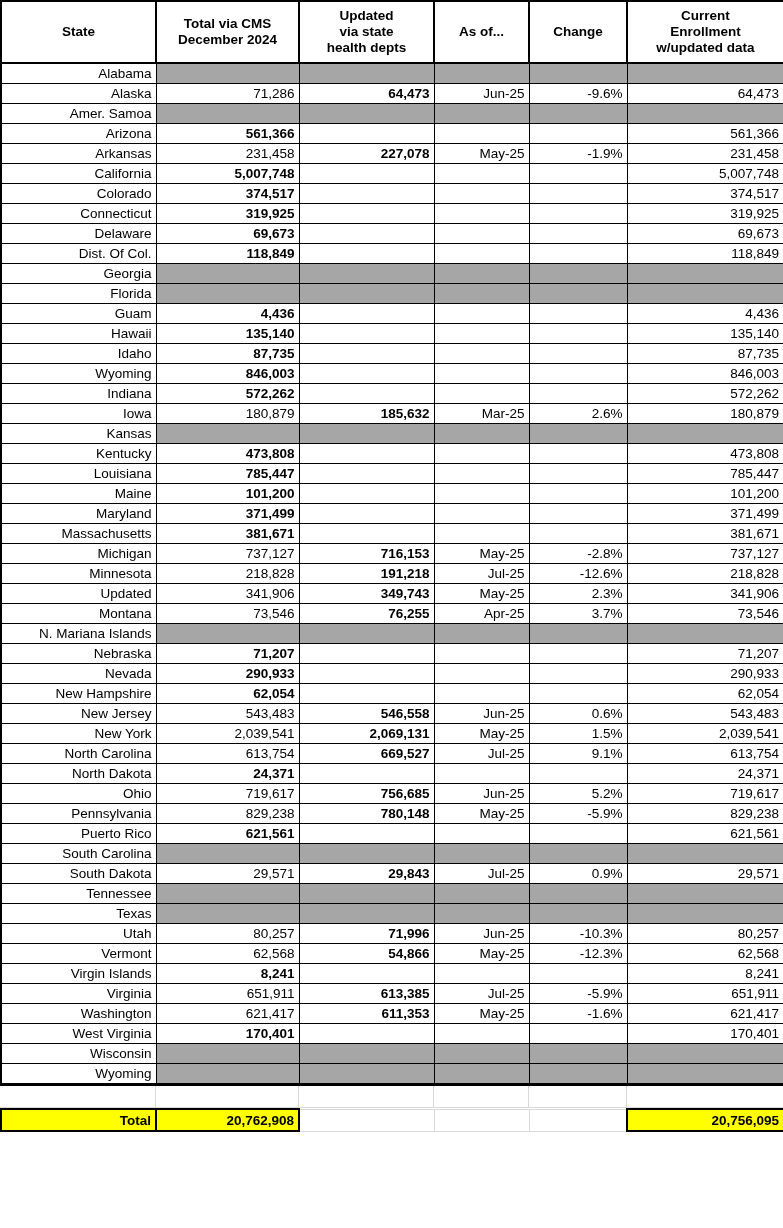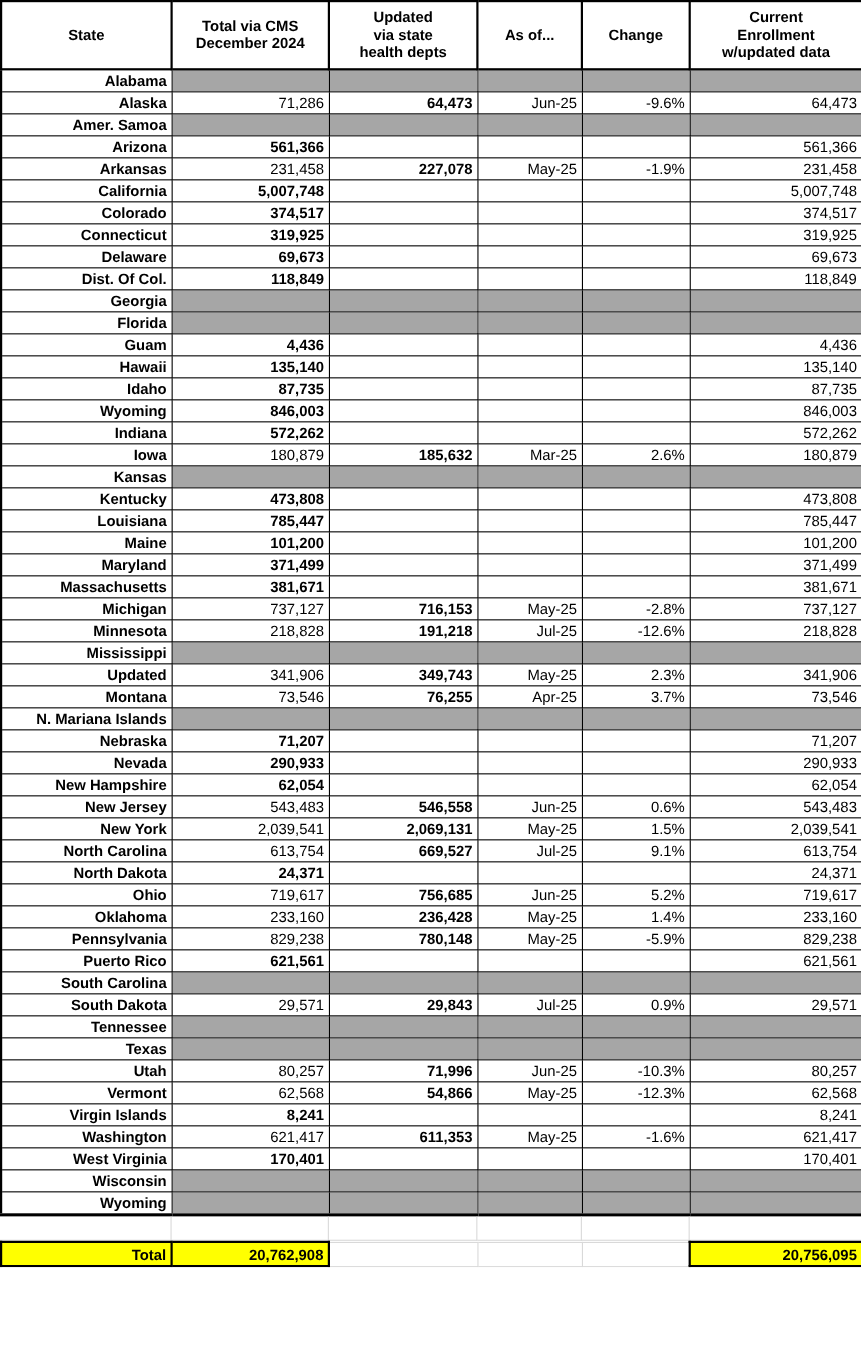--- a/index.html
+++ b/index.html
@@ -39,21 +39,21 @@
   table.main td {
     border: 1px solid var(--ink);
     height: 19px;
     padding: 0 4px;
     text-align: right;
     vertical-align: middle;
     white-space: nowrap;
     overflow: hidden;
     background: #ffffff;
   }
-  table.main td.state { font-weight: bold; }
+  table.main td.state { font-weight: normal; }
   table.main td.gray { background: var(--gray); }
   table.main td.bold { font-weight: bold; }
   table.main td.hl { background: var(--green); font-weight: bold; font-style: italic; }
   table.main tbody tr:last-child td { border-bottom: 3px solid var(--ink); }
 
   table.spacer td {
     height: 19px;
     background: #ffffff;
     border-right: 1px solid var(--grid-faint);
     border-bottom: 1px solid var(--grid-faint);
@@ -303,28 +303,20 @@
         </tr>
         <tr>
           <td class="state">Minnesota</td>
           <td class="num">218,828</td>
           <td class="num bold">191,218</td>
           <td class="num">Jul-25</td>
           <td class="num">-12.6%</td>
           <td class="num">218,828</td>
         </tr>
         <tr>
-          <td class="state">Mississippi</td>
-          <td class="num gray"></td>
-          <td class="num gray"></td>
-          <td class="num gray"></td>
-          <td class="num gray"></td>
-          <td class="num gray"></td>
-        </tr>
-        <tr>
           <td class="state">Updated</td>
           <td class="num">341,906</td>
           <td class="num bold">349,743</td>
           <td class="num">May-25</td>
           <td class="num">2.3%</td>
           <td class="num">341,906</td>
         </tr>
         <tr>
           <td class="state">Montana</td>
           <td class="num">73,546</td>
@@ -399,28 +391,20 @@
         </tr>
         <tr>
           <td class="state">Ohio</td>
           <td class="num">719,617</td>
           <td class="num bold">756,685</td>
           <td class="num">Jun-25</td>
           <td class="num">5.2%</td>
           <td class="num">719,617</td>
         </tr>
         <tr>
-          <td class="state">Oklahoma</td>
-          <td class="num">233,160</td>
-          <td class="num bold">236,428</td>
-          <td class="num">May-25</td>
-          <td class="num">1.4%</td>
-          <td class="num">233,160</td>
-        </tr>
-        <tr>
           <td class="state">Pennsylvania</td>
           <td class="num">829,238</td>
           <td class="num bold">780,148</td>
           <td class="num">May-25</td>
           <td class="num">-5.9%</td>
           <td class="num">829,238</td>
         </tr>
         <tr>
           <td class="state">Puerto Rico</td>
           <td class="num bold">621,561</td>
@@ -477,20 +461,28 @@
           <td class="num">-12.3%</td>
           <td class="num">62,568</td>
         </tr>
         <tr>
           <td class="state">Virgin Islands</td>
           <td class="num bold">8,241</td>
           <td class="num"></td>
           <td class="num"></td>
           <td class="num"></td>
           <td class="num">8,241</td>
+        </tr>
+        <tr>
+          <td class="state">Virginia</td>
+          <td class="num">651,911</td>
+          <td class="num bold">613,385</td>
+          <td class="num">Jul-25</td>
+          <td class="num">-5.9%</td>
+          <td class="num">651,911</td>
         </tr>
         <tr>
           <td class="state">Washington</td>
           <td class="num">621,417</td>
           <td class="num bold">611,353</td>
           <td class="num">May-25</td>
           <td class="num">-1.6%</td>
           <td class="num">621,417</td>
         </tr>
         <tr>

